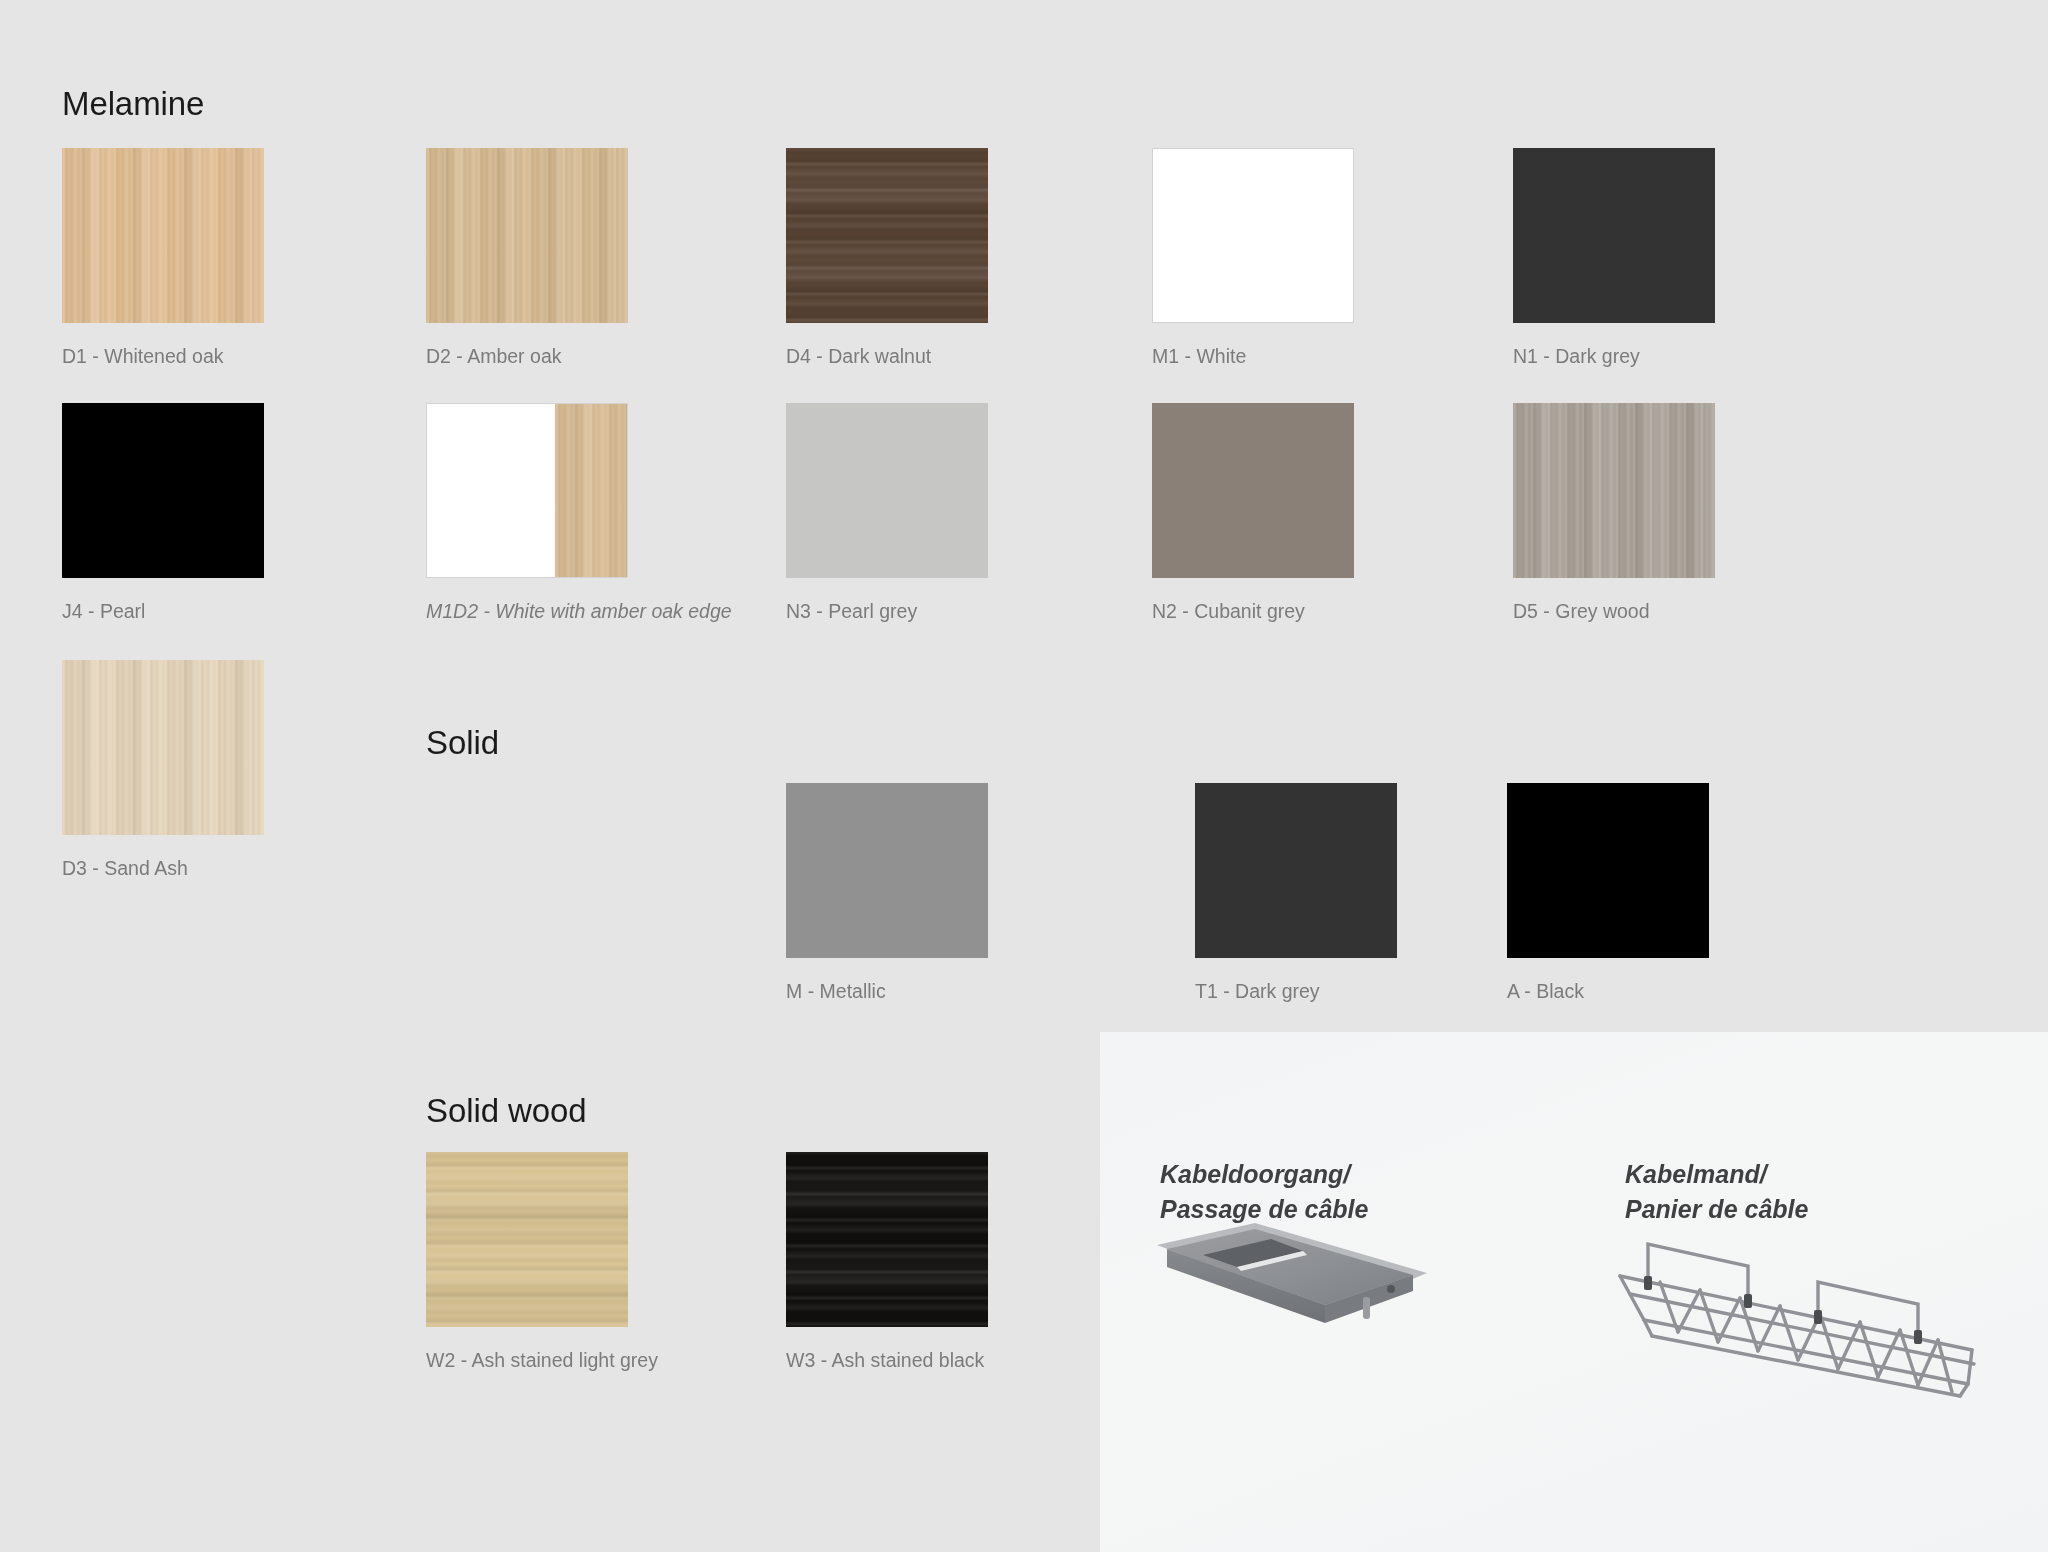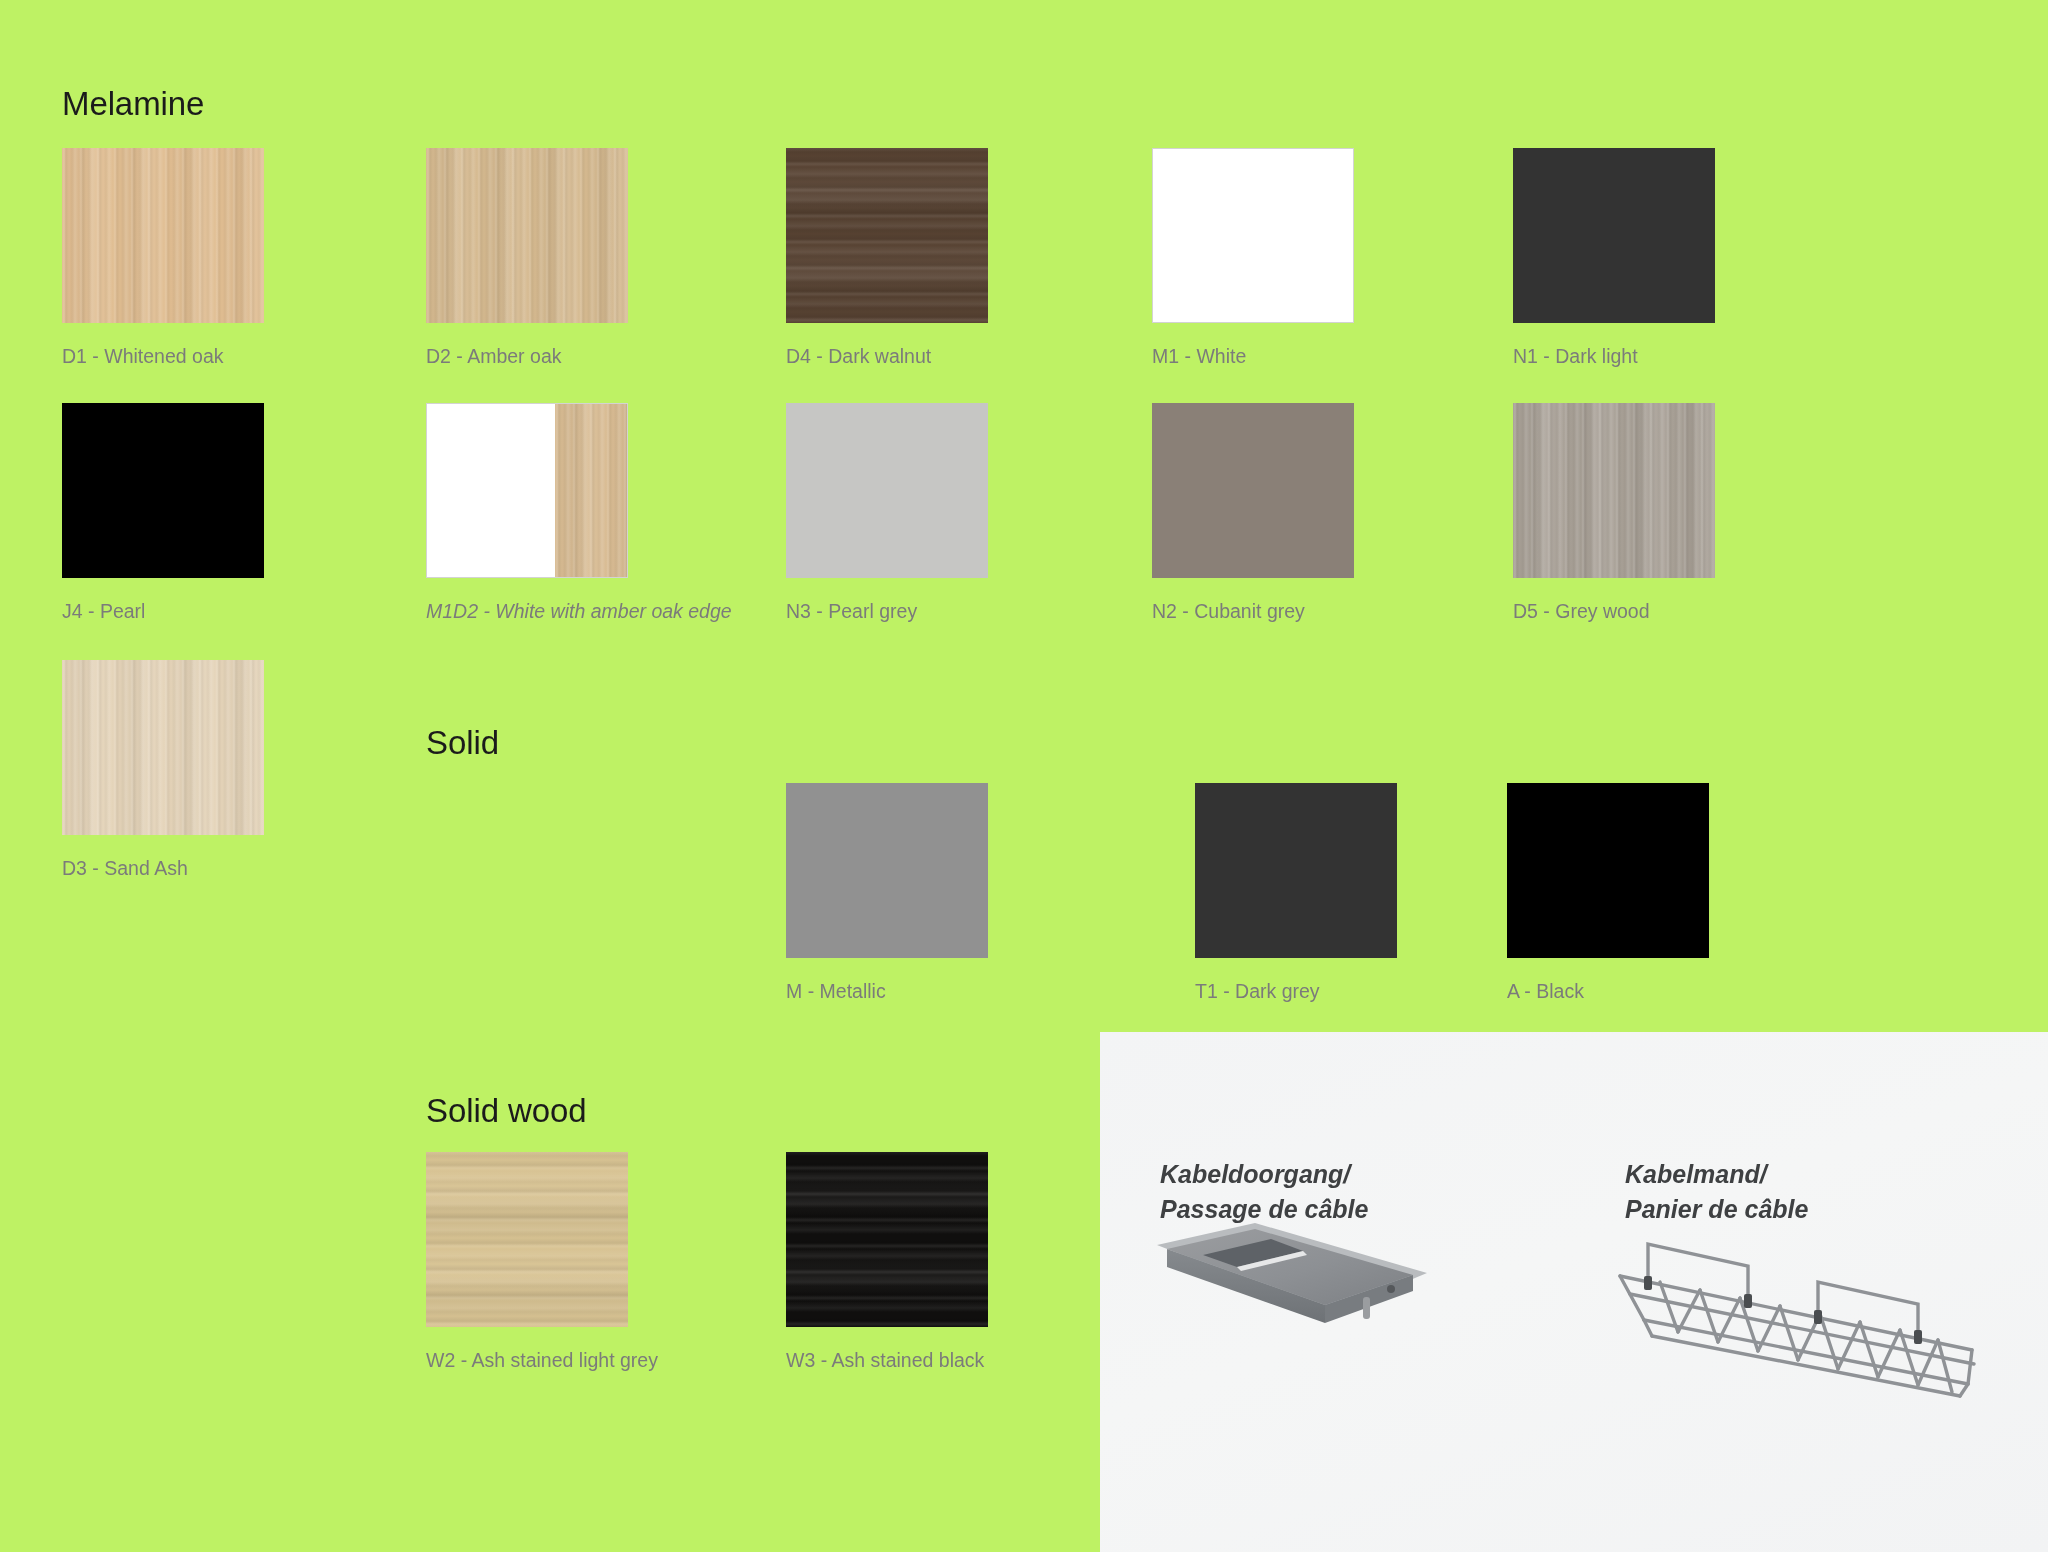--- a/index.html
+++ b/index.html
@@ -8,21 +8,21 @@
     margin: 0; padding: 0;
     background: #ffffff;
     width: 2048px; height: 1552px;
     overflow: hidden;
     font-family: "Liberation Sans", sans-serif;
   }
   #page {
     position: relative;
     width: 2048px;
     height: 1552px;
-    background: #bef264;
+    background: #e5e5e5;
   }
 
   
   .section-heading {
     position: absolute;
     font-family: "Liberation Sans", sans-serif;
     font-size: 33px;
     font-weight: 400;
     color: #1b1b1b;
     letter-spacing: -0.1px;
@@ -138,21 +138,21 @@
     <div class="cap">D4 - Dark walnut</div>
   </div>
 
   <div class="cell" style="left:1152px; top:148px;">
     <div class="sw bordered" style="background:#ffffff;"></div>
     <div class="cap">M1 - White</div>
   </div>
 
   <div class="cell" style="left:1513px; top:148px;">
     <div class="sw" style="background:#333333;"></div>
-    <div class="cap">N1 - Dark light</div>
+    <div class="cap">N1 - Dark grey</div>
   </div>
 
   <div class="cell" style="left:62px; top:403px;">
     <div class="sw" style="background:#000000;"></div>
     <div class="cap">J4 - Pearl</div>
   </div>
 
   <div class="cell" style="left:426px; top:403px;font-style:italic;">
     <div class="sw bordered">
       <div class="split">

